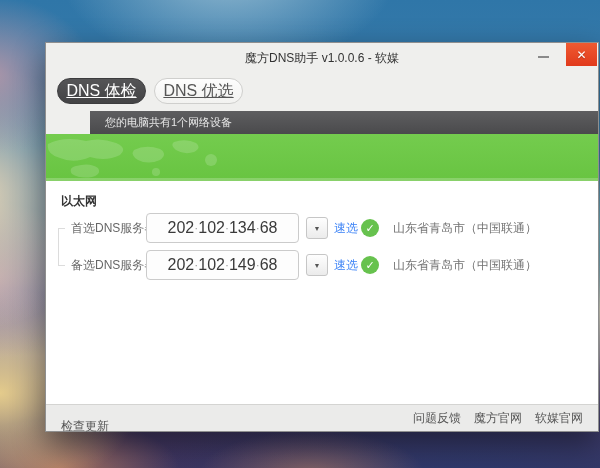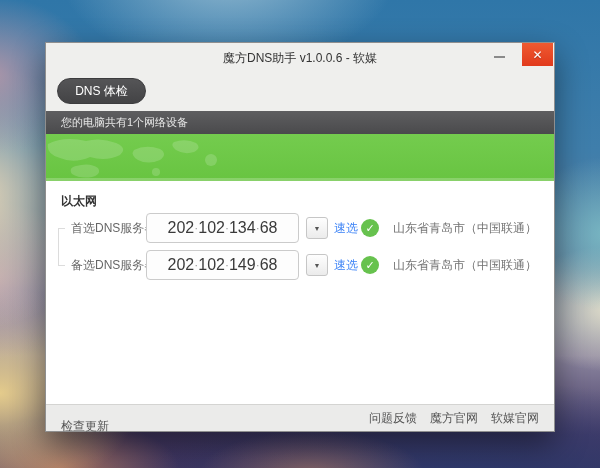--- a/index.html
+++ b/index.html
@@ -20,21 +20,21 @@
       radial-gradient(ellipse 120px 110px at 101% 50%, rgba(126,192,200,.85), transparent 70%),
       radial-gradient(ellipse 140px 90px at 102% 66%, rgba(240,234,208,.9), transparent 70%),
       radial-gradient(ellipse 170px 70px at 10% 100%, rgba(207,138,98,.75), transparent 70%),
       radial-gradient(ellipse 160px 60px at 52% 101%, rgba(205,140,100,.5), transparent 70%),
       radial-gradient(ellipse 420px 130px at 78% 103%, rgba(44,58,110,.95), transparent 78%),
       radial-gradient(ellipse 500px 160px at 30% 106%, rgba(64,53,96,.95), transparent 80%),
       linear-gradient(180deg,#2f76a8 0%,#3f7eab 32%,#61809f 58%,#8d87a0 76%,#453b67 93%,#3c3560 100%);
   }
   
   .window {
-    position:absolute; left:45px; top:42px; width:510px; height:390px;
+    position:absolute; left:45px; top:42px; width:554px; height:390px;
     background:#efefed;
     border:1px solid #8f8f8f;
     box-shadow:0 12px 30px rgba(0,0,0,.45);
     display:flex; flex-direction:column;
   }
   .titlebar { position:relative; height:28px; flex:0 0 28px; }
   .titlebar .title {
     position:absolute; left:0; right:0; top:7px; text-align:center;
     font-size:12px; color:#333;
   }
@@ -47,35 +47,35 @@
     position:absolute; right:1px; top:0px; width:31px; height:23px;
     background:linear-gradient(180deg,#ef5a31,#e13a1c);
     color:#fff; font-size:12px; font-weight:bold;
     display:flex; align-items:center; justify-content:center; cursor:pointer;
     text-shadow:0 1px 1px rgba(0,0,0,.25);
   }
   .tabs { height:40px; flex:0 0 40px; display:flex; align-items:center; padding-left:11px; gap:8px; }
   .tab {
     min-width:89px; height:26px; border-radius:14px;
     display:flex; align-items:center; justify-content:center;
-    font-size:12px; cursor:pointer;
+    font-size:16px; cursor:pointer;text-decoration:underline;
   }
   .tab.active {
     background:linear-gradient(180deg,#555557,#434345);
     color:#fff; border:1px solid #3c3c3e;
   }
   .tab.inactive {
     background:linear-gradient(180deg,#fdfdfd,#f2f2f0);
     color:#555; border:1px solid #cfcfcd;
   }
   .statusbar {
     height:23px; flex:0 0 23px;
     background:linear-gradient(180deg,#5e5e60,#4a4a4c);
     color:#e8e8e8; font-size:11px;
-    display:flex; align-items:center; padding-left:15px;
+    display:flex; align-items:center; padding-left:15px;margin-left:44px;
   }
   .banner {
     position:relative; height:47px; flex:0 0 47px;
     background:linear-gradient(180deg,#74cc4e,#68c441);
     display:flex; align-items:center; justify-content:center;
     overflow:hidden;
   }
   .banner-text { position:relative; font-size:15px; color:#2d2d2d; letter-spacing:1px; }
   .banner svg { position:absolute; left:0; top:0; height:100%; }
   .banner .shine { position:absolute; left:0; right:0; bottom:0; height:3px; background:rgba(255,255,255,.22); }
@@ -129,20 +129,21 @@
       <div class="min-btn">
         <span class="dash"></span>
       </div>
       <div class="close-btn">
         <span>✕</span>
       </div>
     </div>
 
     <div class="tabs">
       <div class="tab active">DNS 体检</div>
+      <div class="tab inactive">DNS 优选</div>
     </div>
 
     <div class="statusbar">
       <span>您的电脑共有1个网络设备</span>
     </div>
 
     <div class="banner">
       <svg width="260" height="47" viewBox="0 0 260 47">
         <g fill="#ffffff" opacity="0.16">
           <path d="M2,10 Q18,2 40,7 Q55,3 70,9 Q82,14 74,21 Q60,28 44,23 Q28,30 14,24 Q0,20 2,10 Z"></path>

